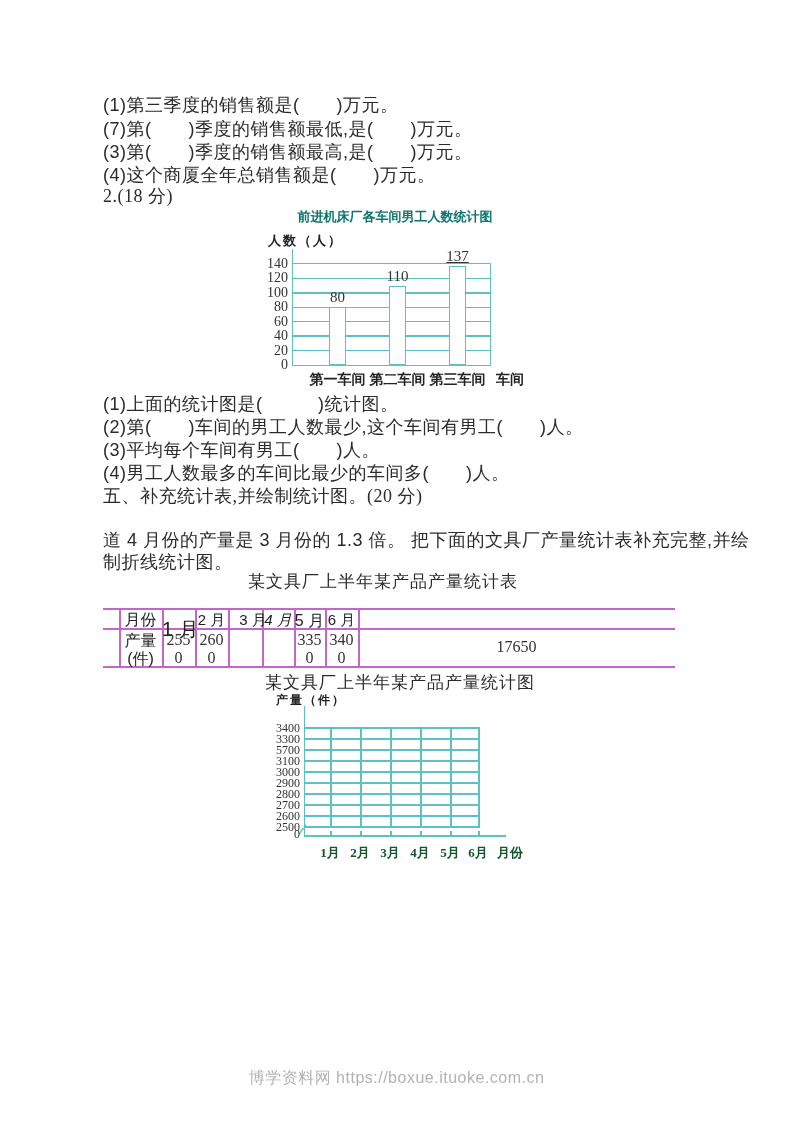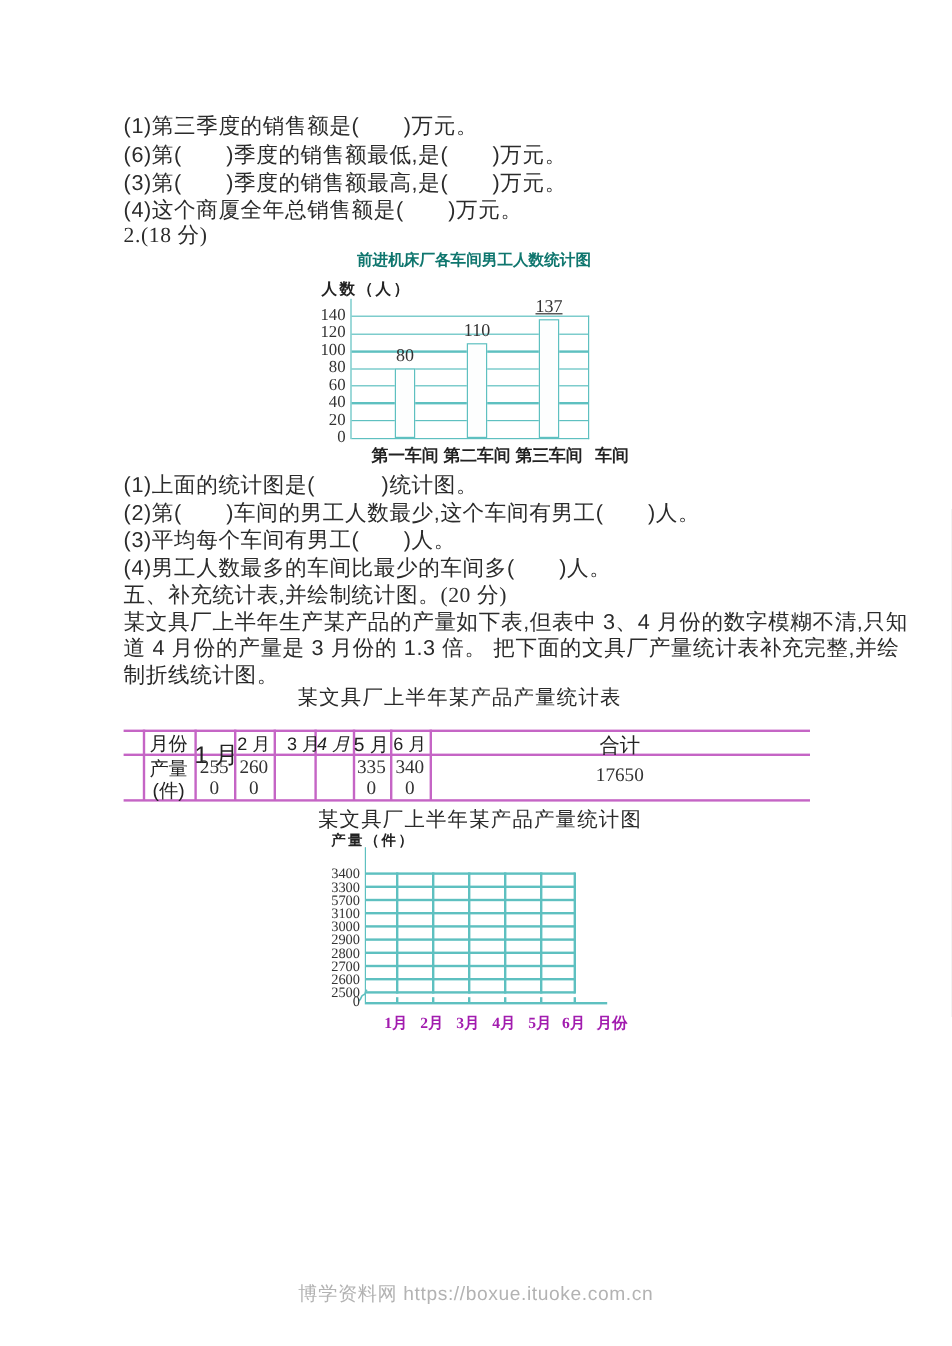--- a/index.html
+++ b/index.html
@@ -21,36 +21,36 @@
   .ytick{position:absolute;text-align:right;font-family:"Liberation Serif",serif;
          font-size:14px;line-height:15px;color:#333;}
   .ytick2{position:absolute;text-align:right;font-family:"Liberation Serif",serif;
           font-size:12px;line-height:12px;color:#333;}
   .bar{position:absolute;width:17px;background:#fdfefe;border:1.5px solid #5ec0c0;box-sizing:border-box;}
   .bar-val{position:absolute;width:40px;text-align:center;font-family:"Liberation Serif",serif;
            font-size:15px;color:#333;}
   .bar-cat{position:absolute;width:80px;text-align:center;font-family:"Liberation Serif",serif;
            font-weight:bold;font-size:14px;color:#222;}
   .xcat2{position:absolute;width:30px;text-align:center;font-family:"Liberation Serif",serif;
-         font-weight:bold;font-size:13px;color:#a21caf;}
+         font-weight:bold;font-size:13px;color:#14532d;}
   
   .mh{position:absolute;height:2px;background:#c565c5;}
   .mv{position:absolute;width:1.5px;background:#c565c5;}
   .tcell{position:absolute;text-align:center;font-size:16px;color:#222;}
   .tval{position:absolute;text-align:center;font-family:"Liberation Serif",serif;
         font-size:16px;line-height:18px;color:#333;word-break:break-all;white-space:normal;}
   .footer{width:100%;text-align:center;font-size:16px;color:#b3b3b3;letter-spacing:0.5px;}
 </style>
 </head>
 <body>
 
 <div class="page">
 
   <div class="abs qline" style="left:103px;top:95px;">(1)第三季度的销售额是(　　)万元。</div>
-  <div class="abs qline" style="left:103px;top:119px;">(6)第(　　)季度的销售额最低,是(　　)万元。</div>
+  <div class="abs qline" style="left:103px;top:119px;">(7)第(　　)季度的销售额最低,是(　　)万元。</div>
   <div class="abs qline" style="left:103px;top:142px;">(3)第(　　)季度的销售额最高,是(　　)万元。</div>
   <div class="abs qline" style="left:103px;top:165px;">(4)这个商厦全年总销售额是(　　)万元。</div>
   <div class="abs qline serifline" style="left:103px;top:186px;">2.(18 分)</div>
 
   <div class="abs" id="bar-chart" style="left:260px;top:205px;width:285px;height:195px;">
     <div class="abs chart-title" style="left:0;top:3px;width:270px;">前进机床厂各车间男工人数统计图</div>
     <div class="abs axis-label" style="left:8px;top:27px;">人数（人）</div>
 
     <div class="abs tl" style="left:31.5px;top:44px;width:1.5px;height:117px;"></div>
 
@@ -82,21 +82,20 @@
       <div class="bar-cat" style="left: 97.5px; top: 166px;">第二车间</div>
       <div class="bar-cat" style="left: 157.5px; top: 166px;">第三车间</div>
     </div>
 
   <div class="abs qline" style="left:103px;top:394px;">(1)上面的统计图是(　　　)统计图。</div>
   <div class="abs qline" style="left:103px;top:417px;">(2)第(　　)车间的男工人数最少,这个车间有男工(　　)人。</div>
   <div class="abs qline" style="left:103px;top:440px;">(3)平均每个车间有男工(　　)人。</div>
   <div class="abs qline" style="left:103px;top:463px;">(4)男工人数最多的车间比最少的车间多(　　)人。</div>
 
   <div class="abs qline serifline" style="left:103px;top:486px;">五、补充统计表,并绘制统计图。(20 分)</div>
-  <div class="abs qline" style="left:103px;top:508px;">某文具厂上半年生产某产品的产量如下表,但表中 3、4 月份的数字模糊不清,只知</div>
   <div class="abs qline" style="left:103px;top:530px;">道 4 月份的产量是 3 月份的 1.3 倍。 把下面的文具厂产量统计表补充完整,并绘</div>
   <div class="abs qline" style="left:103px;top:552px;">制折线统计图。</div>
 
   <div class="abs big-title" style="left:103px;top:570px;width:560px;">某文具厂上半年某产品产量统计表</div>
   <div class="abs" style="left:103px;top:600px;width:575px;height:72px;">
 
     <div class="mh" style="left:0;top:8px;width:572px;"></div>
     <div class="mh" style="left:0;top:28px;width:572px;"></div>
     <div class="mh" style="left:0;top:66px;width:572px;"></div>
 
@@ -109,21 +108,20 @@
     <div class="mv" style="left:222px;top:8px;height:59px;"></div>
     <div class="mv" style="left:255px;top:8px;height:59px;"></div>
 
     <div class="tcell" style="left:16px;top:10px;width:43px;">月份</div>
     <div class="tcell" style="left:59px;top:16px;width:33px;font-size:20px;">1 月</div>
     <div class="tcell" style="left:92px;top:11px;width:33px;font-size:15px;">2 月</div>
     <div class="tcell" style="left:133px;top:11px;width:34px;font-size:15px;">3 月</div>
     <div class="tcell" style="left:159px;top:11px;width:32px;font-size:15px;font-style:italic;">4 月</div>
     <div class="tcell" style="left:191px;top:11px;width:31px;font-size:16px;">5 月</div>
     <div class="tcell" style="left:222px;top:11px;width:33px;font-size:15px;">6 月</div>
-    <div class="tcell" style="left:255px;top:10px;width:317px;font-size:17px;">合计</div>
 
     <div class="tcell" style="left:16px;top:31px;width:43px;">产量</div>
     <div class="tcell" style="left:16px;top:49px;width:43px;">(件)</div>
     <div class="tval" style="left:61px;top:31px;width:29px;">2550</div>
     <div class="tval" style="left:94px;top:31px;width:29px;">2600</div>
     <div class="tval" style="left:127px;top:31px;width:30px;"></div>
     <div class="tval" style="left:161px;top:31px;width:28px;"></div>
     <div class="tval" style="left:193px;top:31px;width:27px;">3350</div>
     <div class="tval" style="left:224px;top:31px;width:29px;">3400</div>
     <div class="tval" style="left:255px;top:38px;width:317px;">17650</div>

